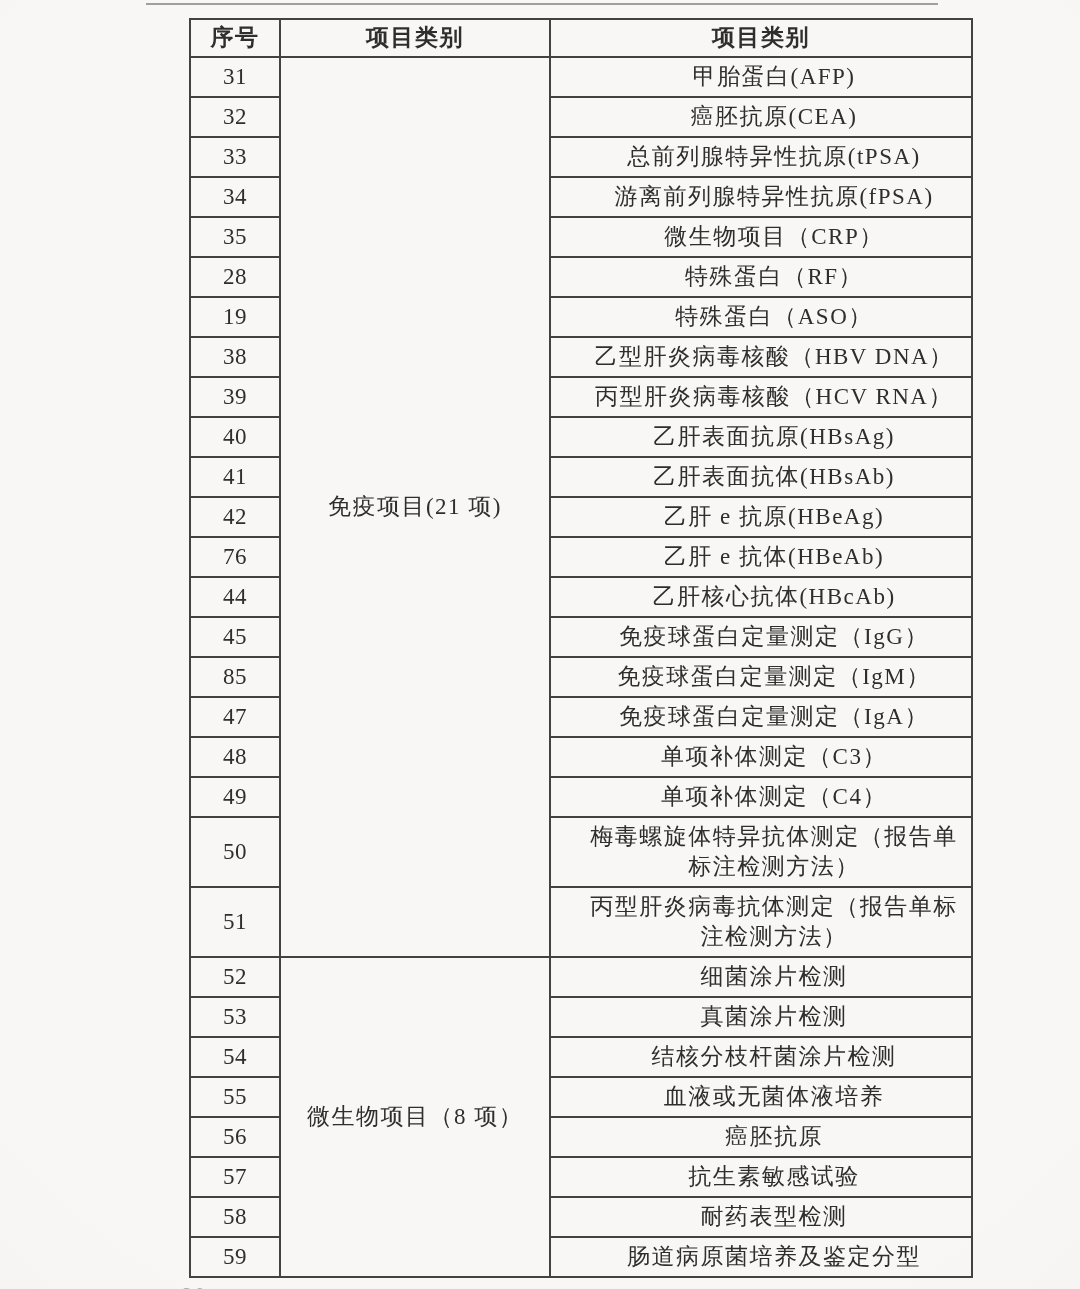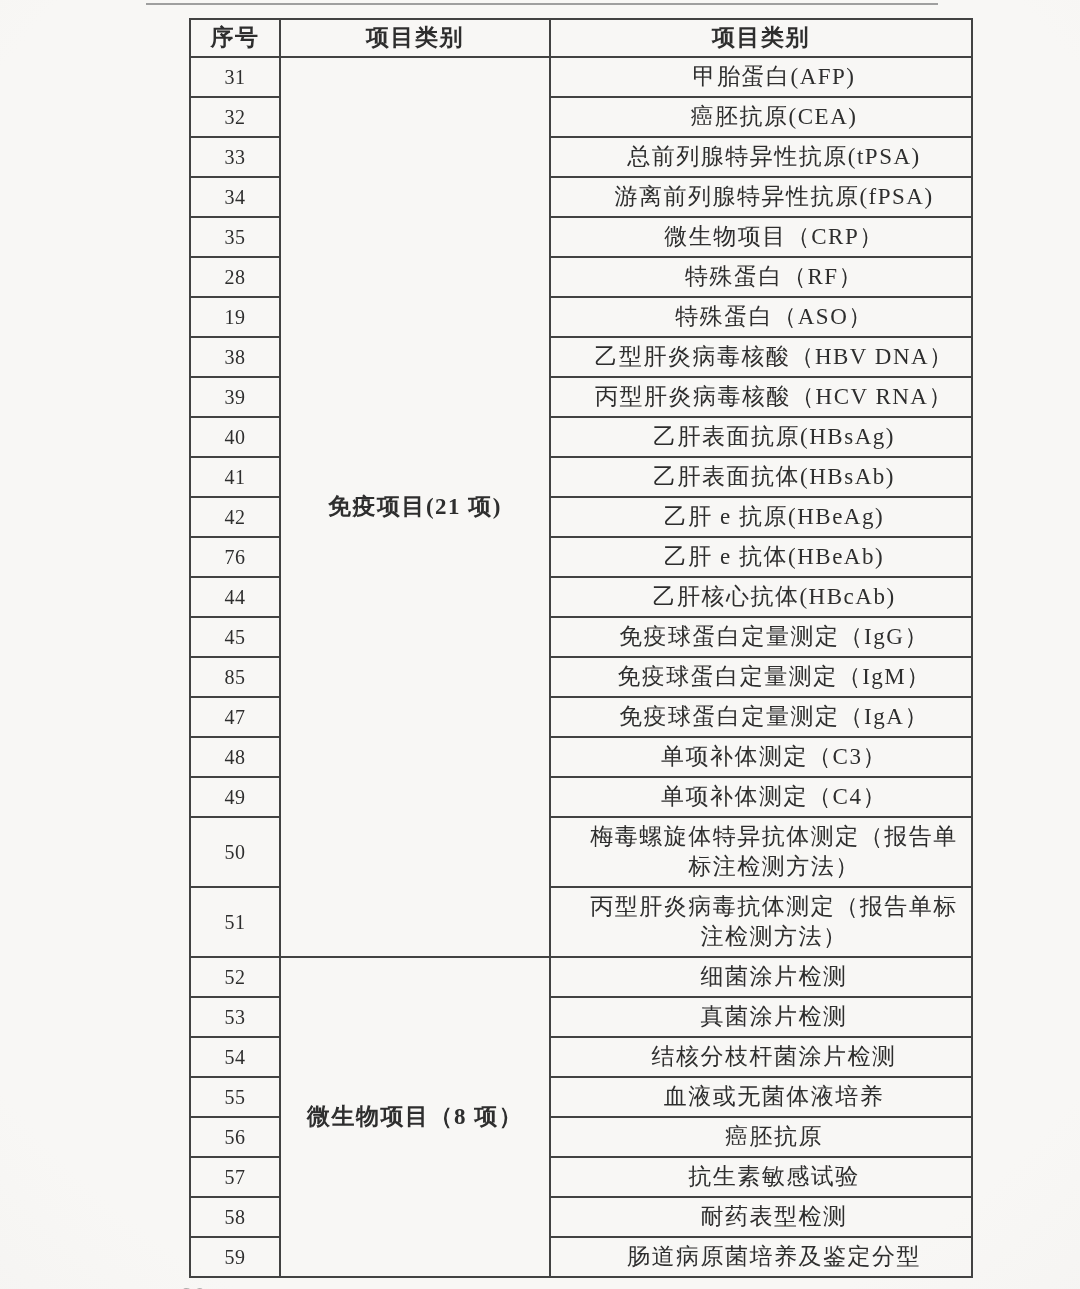--- a/index.html
+++ b/index.html
@@ -46,25 +46,25 @@
     line-height: 30px;
     letter-spacing: 1.5px;
     padding: 4px 3px;
     color: #2e2e2e;
   }
   .lab-table th {
     font-weight: bold;
     padding: 3px 3px;
   }
   .lab-table td.col-no {
-    font-size: 20px;
+    font-size: 23px;
     letter-spacing: 0.5px;
   }
   .lab-table td.col-category {
-    font-weight: bold;
+    font-weight: normal;
   }
   .lab-table td.col-name {
     word-break: break-all;
     padding-left: 29px;
   }
 
   
   .next-row-partial {
     position: absolute;
     left: 164px;

